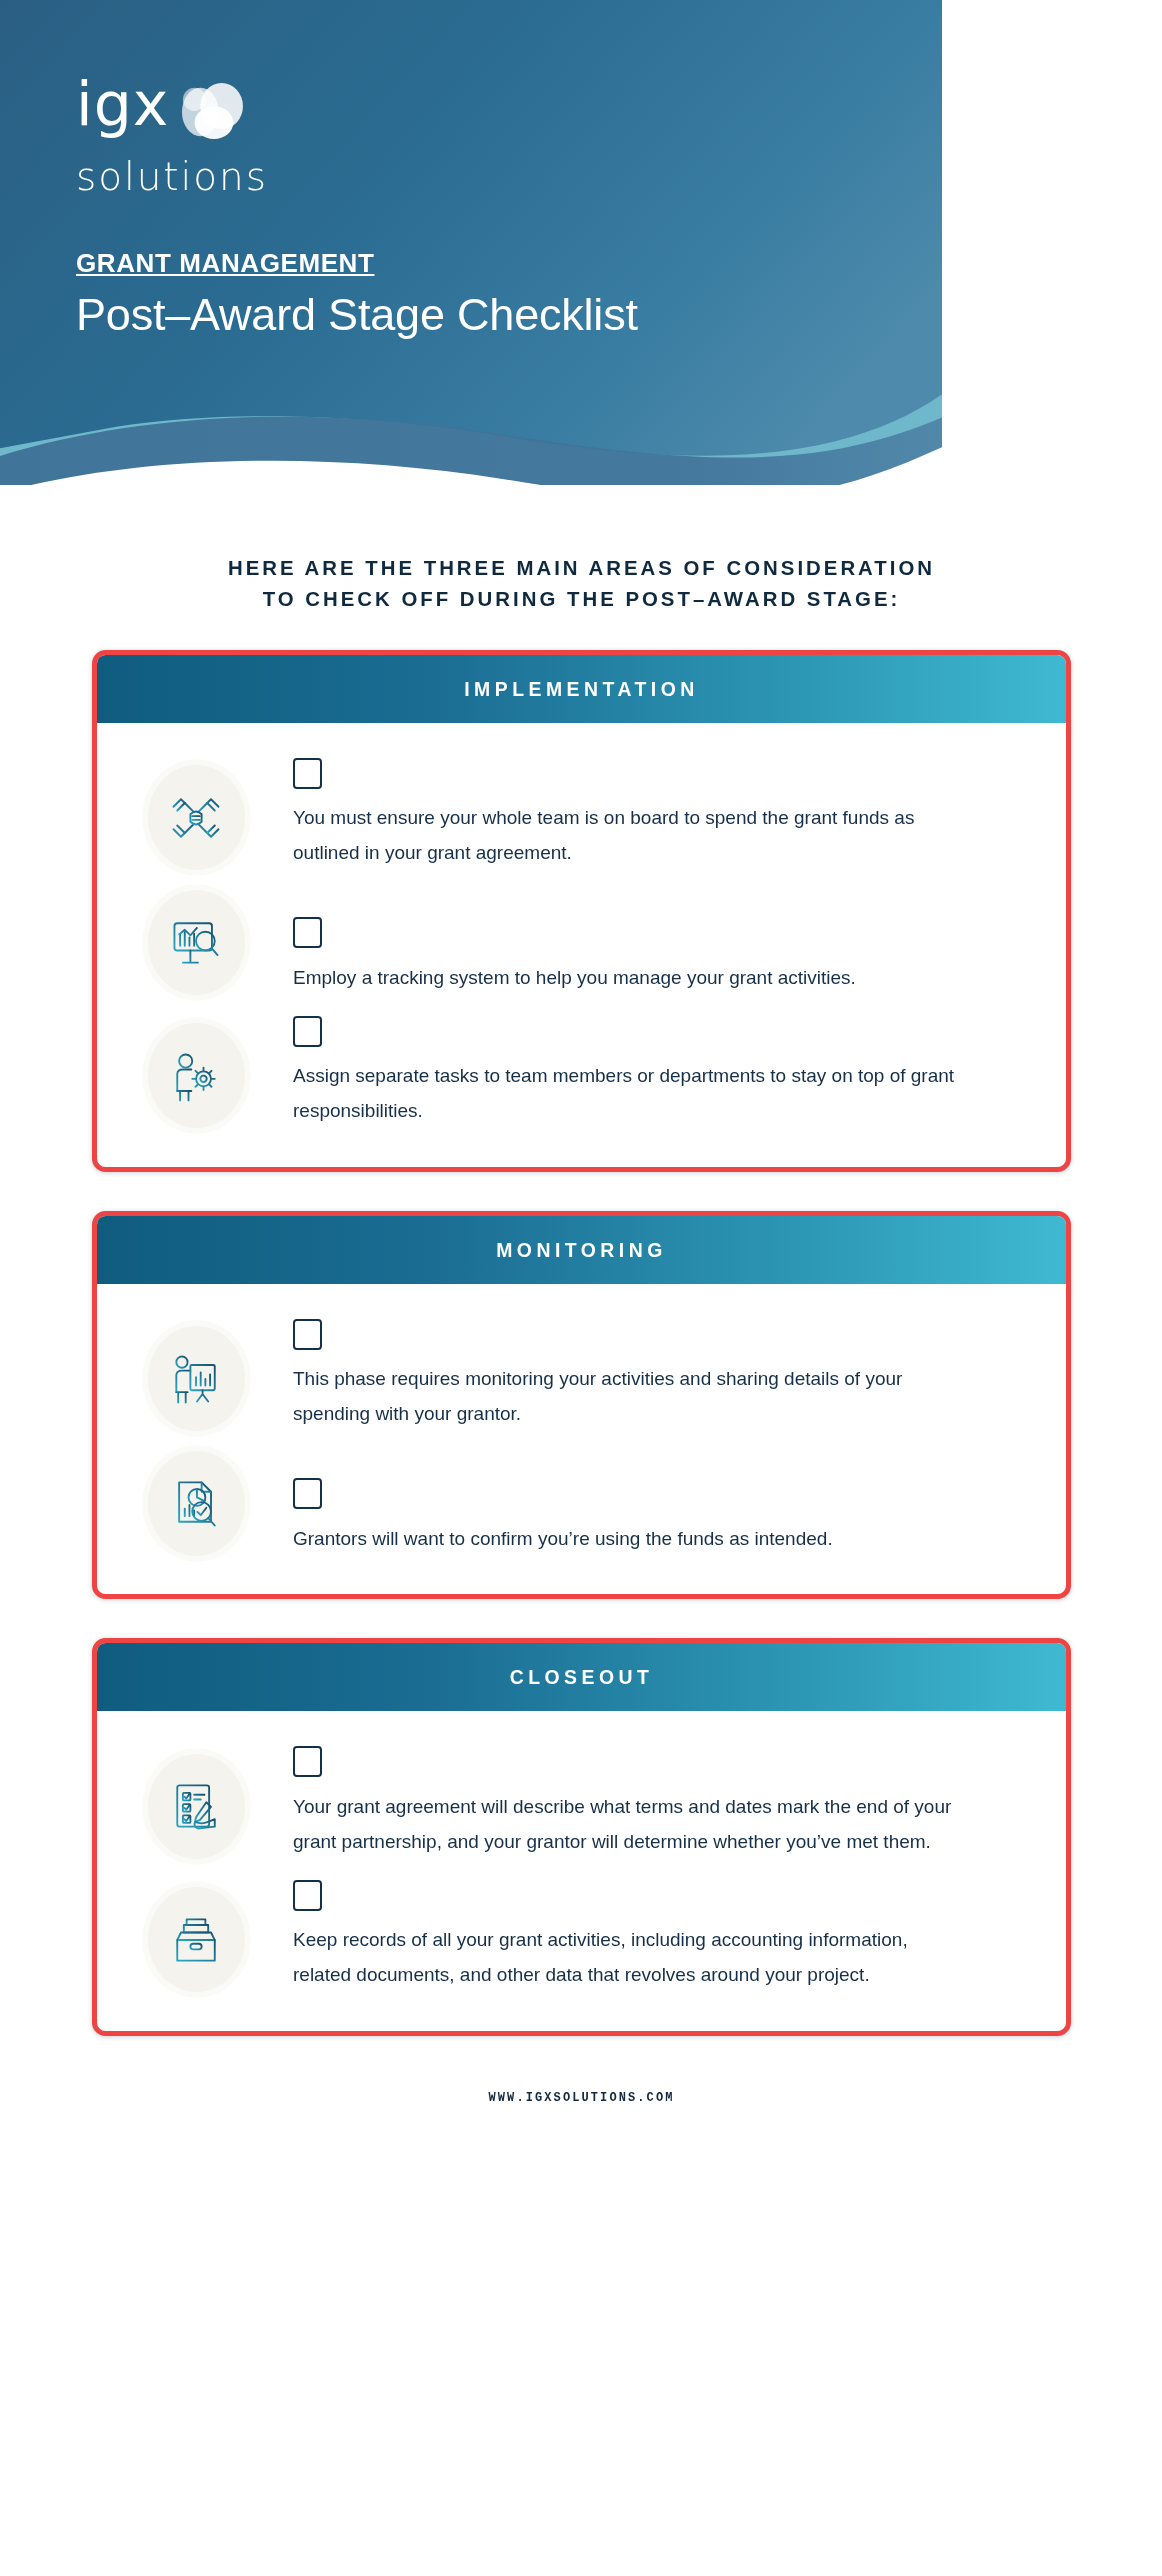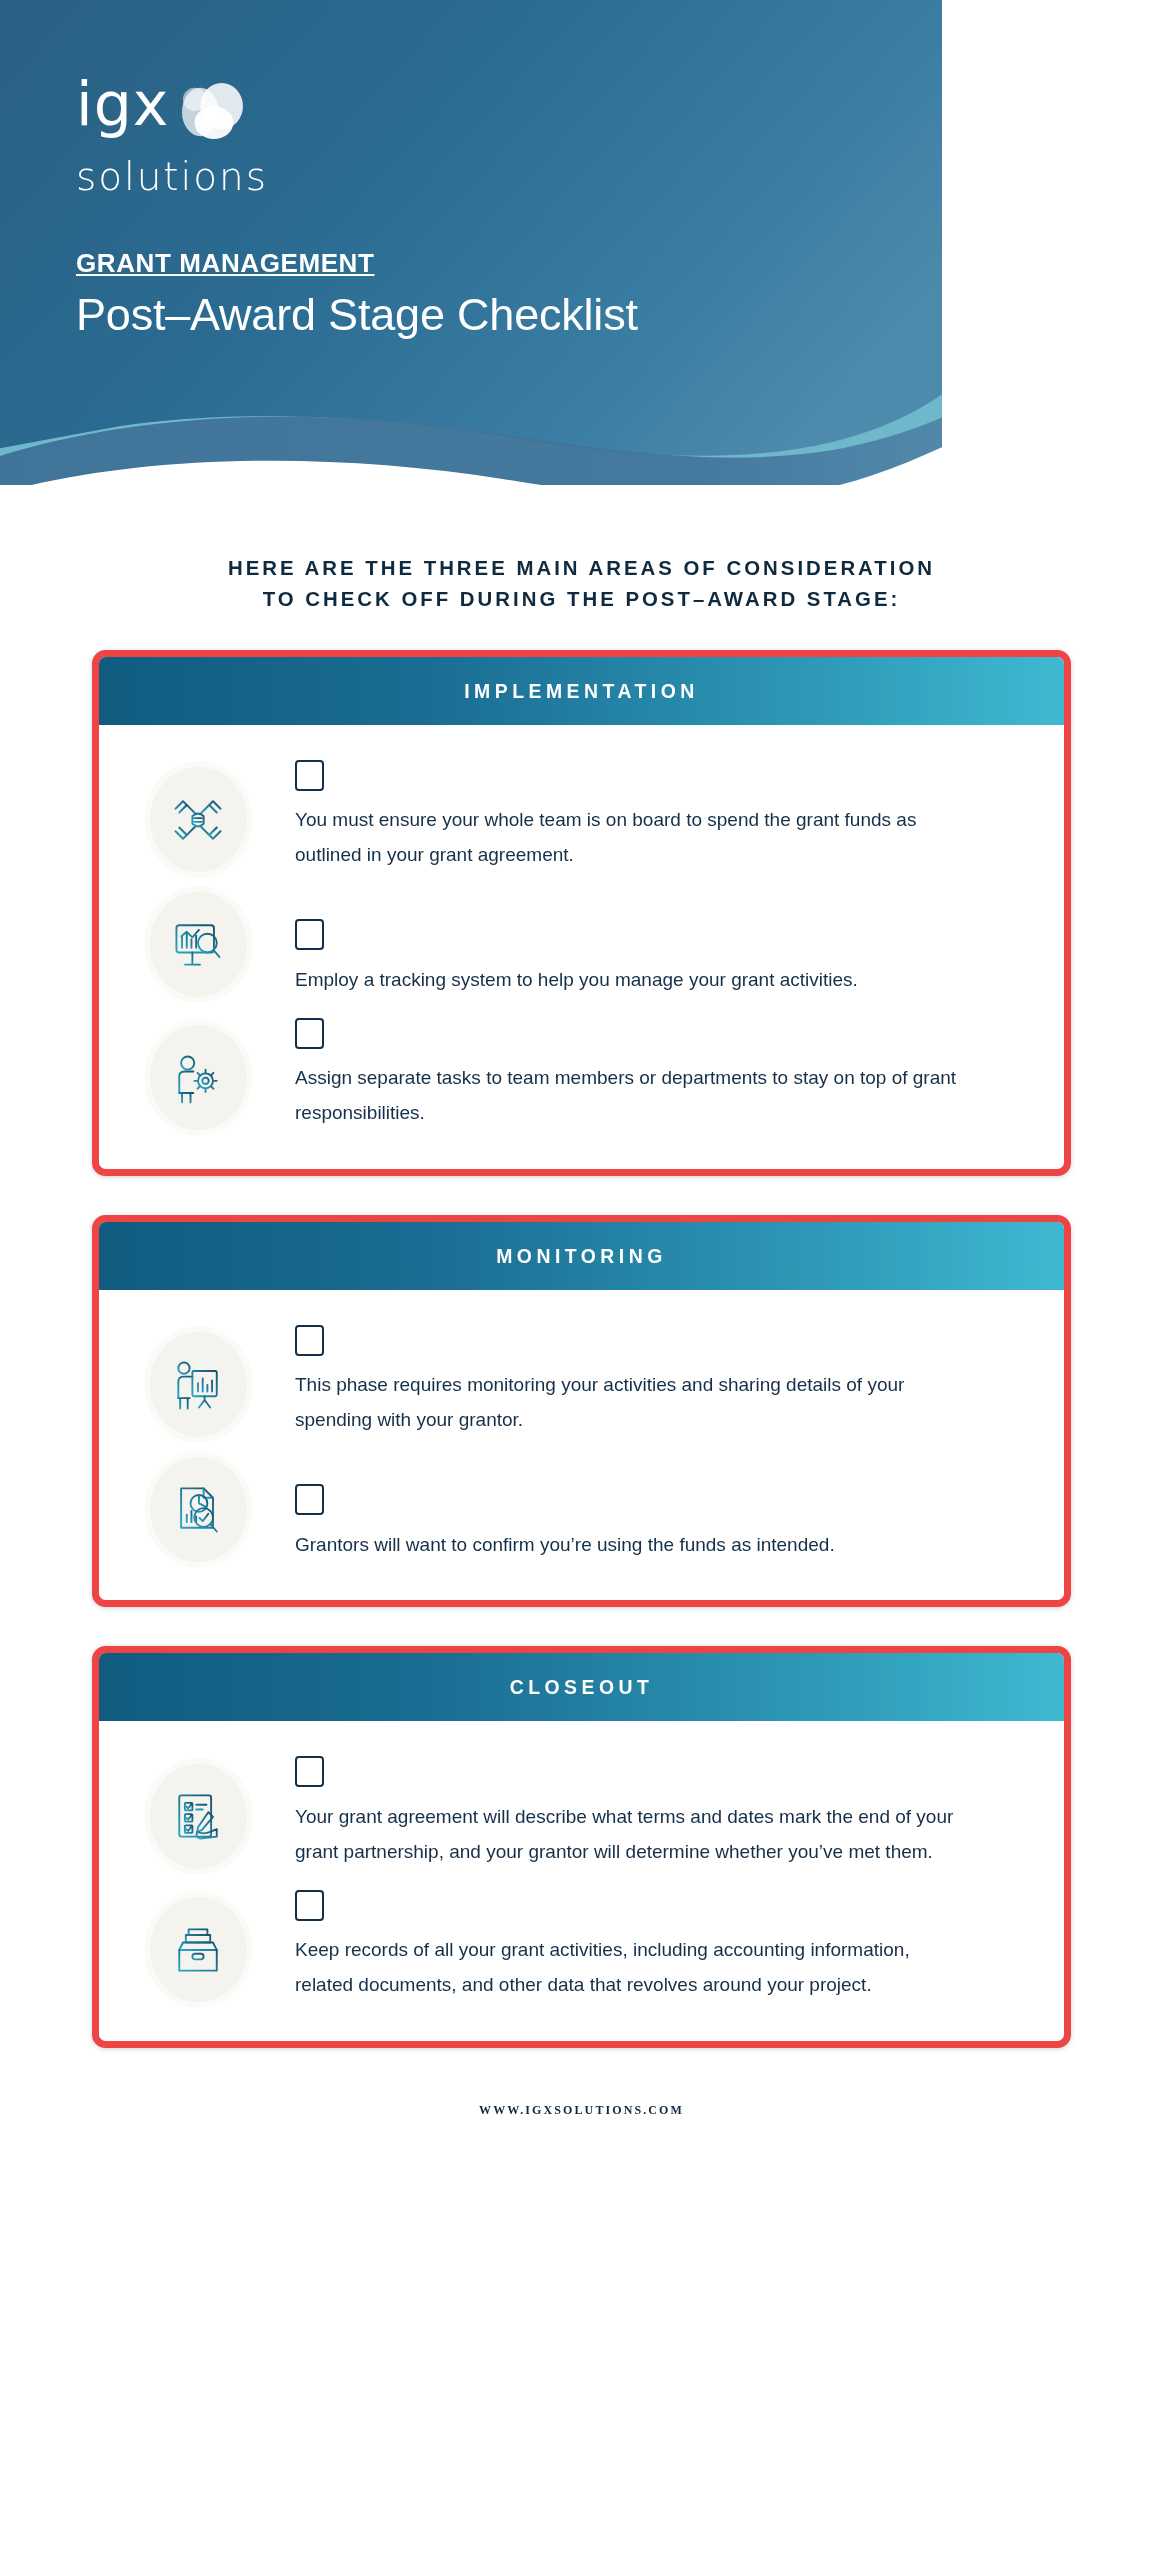--- a/index.html
+++ b/index.html
@@ -104,21 +104,21 @@
   .sections {
     width: 979px;
     margin: 35px auto 0 auto;
   }
   .section {
     border-radius: 13.6px;
     background: #ffffff;
     box-shadow: 0 1px 4.8px rgba(20,50,70,0.22);
     margin-bottom: 39px;
     overflow: hidden;
-    border: 7px solid #ef4444;
+    border: 5px solid #ef4444;
   }
   .section-head {
     height: 68px;
     display: flex;
     align-items: center;
     justify-content: center;
     background: linear-gradient(90deg, #0f5c7f 0%, #1b6d93 35%, #2e9ab7 75%, #3fb9d1 100%);
   }
   .section-title {
     color: #ffffff;
@@ -178,21 +178,21 @@
   }
 
   
   .footer {
     text-align: center;
     padding-top: 15.5px;
     color: #12293e;
     font-size: 12px;
     font-weight: bold;
     letter-spacing: 2.1px;
-    font-family: Liberation Serif, serif;
+    font-family: Liberation Mono, monospace;
   }
 </style>
 </head>
 <body>
 
 <div class="header">
   <svg class="header-svg" viewBox="0 0 1200 500" preserveAspectRatio="none">
     <defs>
       <linearGradient id="gDeep" x1="0" y1="0" x2="1" y2="0.4">
         <stop offset="0%" stop-color="#2a5f83"></stop>

